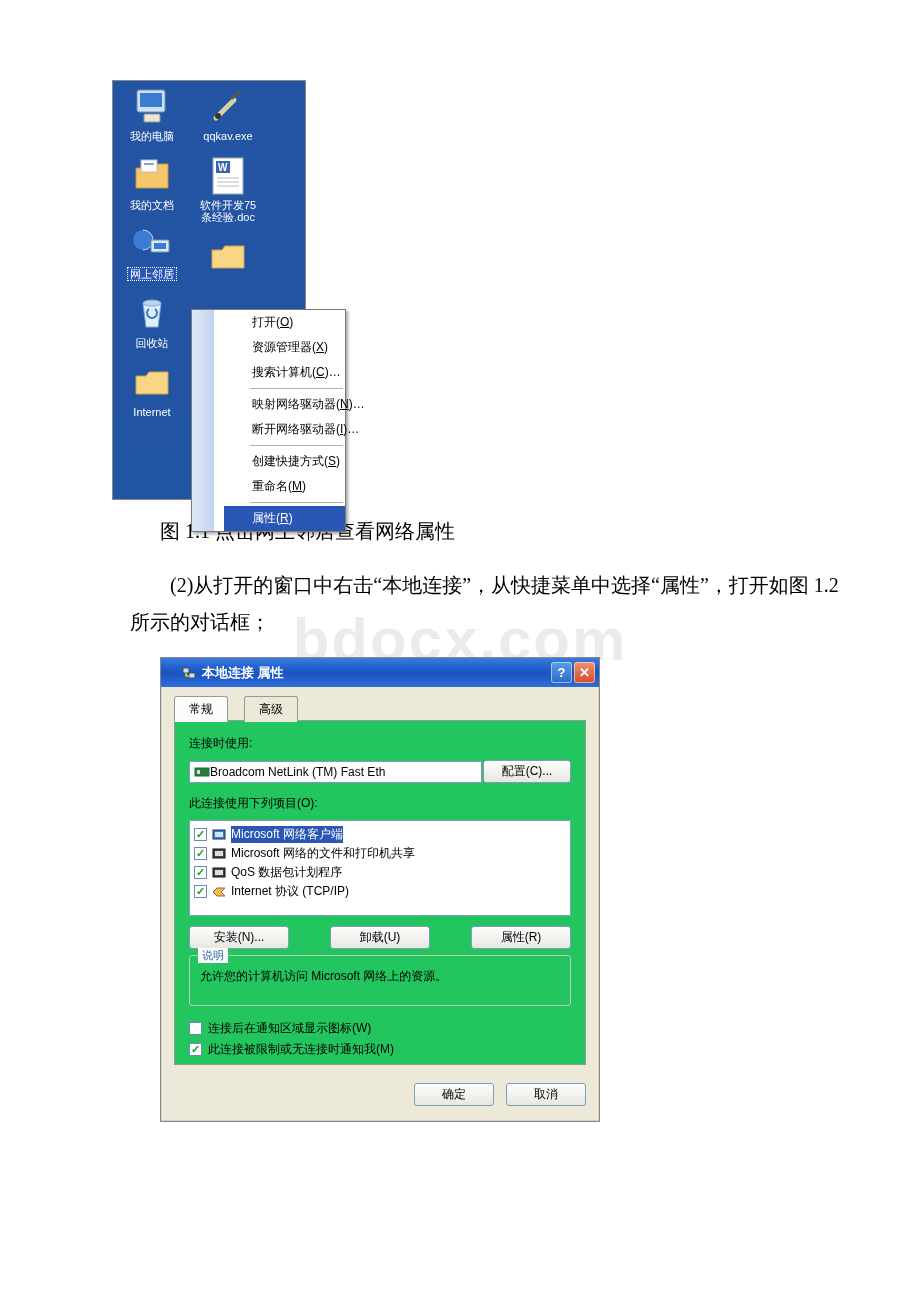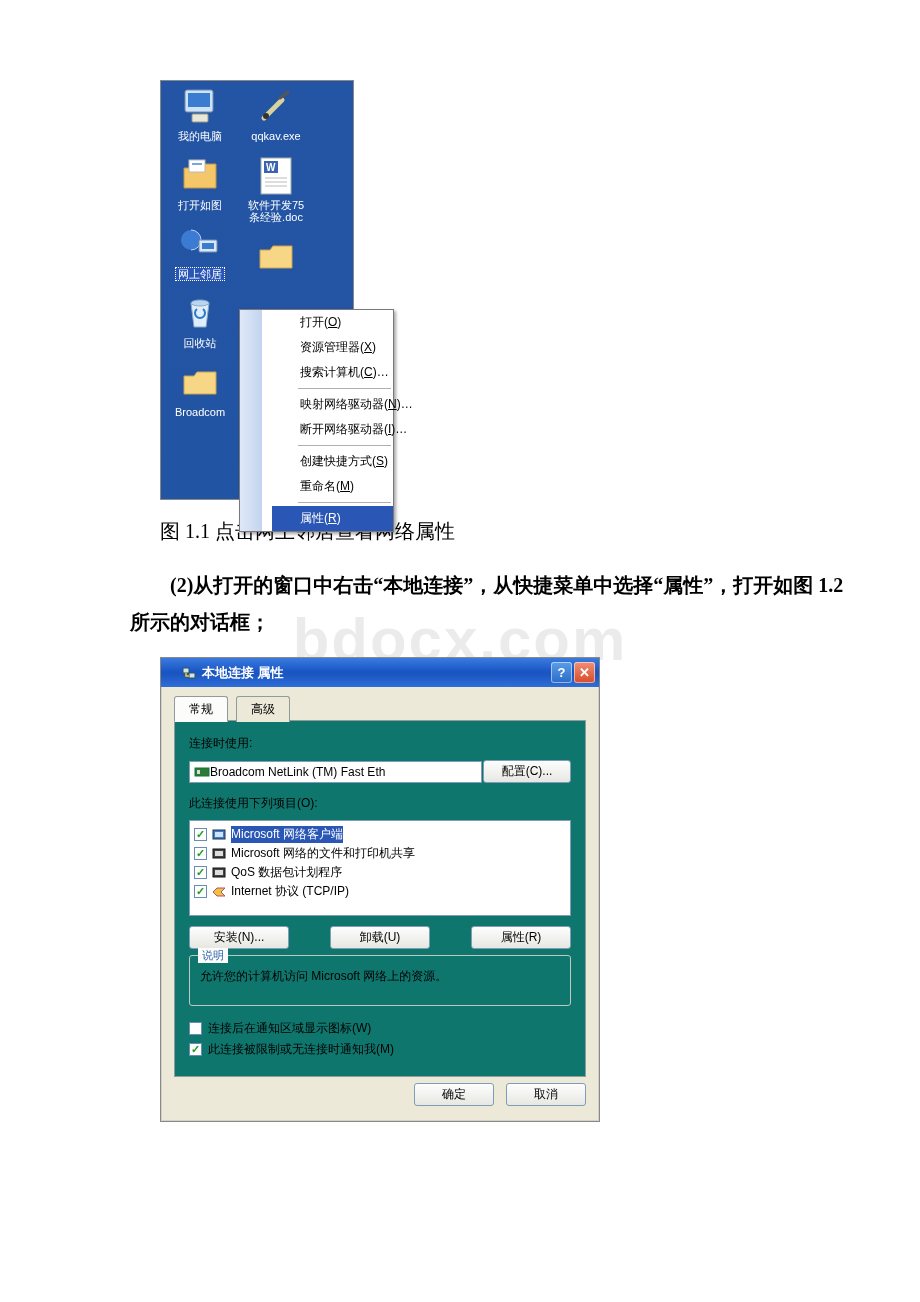--- a/index.html
+++ b/index.html
@@ -7,21 +7,21 @@
     background: #ffffff;
     font-family: "SimSun", "宋体", serif;
     width: 920px;
     padding: 80px 40px 60px 40px;
   }
   .page-content {
     width: 100%;
   }
   
   .desktop-shot {
-    margin-left: 120px;
+    margin-left: 72px;
     width: 194px;
     height: 420px;
     background: linear-gradient(180deg, #2455a4 0%, #2254a4 100%);
     border: 1px solid #888;
     position: relative;
     font-family: Tahoma, "宋体", sans-serif;
   }
   .desk-col { position: absolute; width: 70px; }
   .col-left { left: 4px; top: 6px; }
   .col-right { left: 80px; top: 6px; }
@@ -84,21 +84,20 @@
     margin: 18px 0 22px 120px;
     font-size: 20px;
   }
   .para {
     font-size: 20px;
     line-height: 1.85;
     text-indent: 2em;
     padding: 0 30px 0 90px;
     position: relative;
     z-index: 2;
-    font-weight: bold;
   }
   .watermark {
     position: absolute;
     top: 605px;
     left: 50%;
     transform: translateX(-50%);
     font-family: Arial, sans-serif;
     font-size: 60px;
     letter-spacing: 2px;
     color: rgba(0,0,0,0.08);
@@ -152,34 +151,34 @@
     display: flex;
     margin-bottom: -1px;
     font-size: 12px;
   }
   .tab {
     padding: 4px 14px 3px;
     border: 1px solid #919b9c;
     border-bottom: none;
     border-radius: 3px 3px 0 0;
     background: #ece9d8;
-    margin-right: 8px;
+    margin-right: 16px;
     position: relative;
     top: 1px;
     color: #000;
   }
   .tab.active {
     background: #fcfcfb;
     z-index: 2;
     border-bottom: 1px solid #fcfcfb;
   }
   .tabpage {
     border: 1px solid #919b9c;
-    background: #0f766e;
-    padding: 14px 14px 18px;
+    background: #22c55e;
+    padding: 14px 14px 6px;
     font-size: 12px;
     color: #000;
   }
   .row { margin-bottom: 8px; }
   .adapter-row {
     display: flex;
     align-items: center;
     gap: 1px;
     margin-bottom: 12px;
   }
@@ -261,21 +260,21 @@
     display: flex;
     align-items: center;
     gap: 6px;
     font-size: 12px;
     margin-top: 4px;
   }
   .dlg-footer {
     display: flex;
     justify-content: flex-end;
     gap: 12px;
-    padding-top: 6px;
+    padding-top: 18px;
   }
   .dlg-footer .btn { min-width: 80px; }
   .mini-ic { width:16px;height:16px;display:inline-flex;align-items:center;justify-content:center; }
 </style>
 </head>
 <body>
 
 <div class="page-content">
 
   <div class="desktop-shot">
@@ -294,21 +293,21 @@
       </div>
 
       <div class="dicon">
         <span class="ic">
           <svg width="40" height="36" viewBox="0 0 40 36">
             <path d="M4 10 L14 10 L17 6 L36 6 L36 30 L4 30 Z" fill="#f3c76a" stroke="#c4953a"></path>
             <rect x="9" y="2" width="16" height="12" fill="#fff" stroke="#bbb"></rect>
             <rect x="12" y="5" width="10" height="2" fill="#7aa7d6"></rect>
           </svg>
         </span>
-        <span class="lbl">打开如图</span>
+        <span class="lbl">我的文档</span>
       </div>
 
       <div class="dicon sel">
         <span class="ic">
           <svg width="42" height="38" viewBox="0 0 42 38">
             <circle cx="12" cy="14" r="10" fill="#3b7bd4"></circle>
             <path d="M12 4 A10 10 0 0 1 12 24" fill="none" stroke="#bcd6f2"></path>
             <rect x="20" y="14" width="18" height="12" rx="1" fill="#d9e6f5" stroke="#6d8db5"></rect>
             <rect x="23" y="17" width="12" height="6" fill="#3a7ccf"></rect>
           </svg>
@@ -326,21 +325,21 @@
         </span>
         <span class="lbl">回收站</span>
       </div>
 
       <div class="dicon">
         <span class="ic">
           <svg width="40" height="34" viewBox="0 0 40 34">
             <path d="M4 10 L14 10 L17 6 L36 6 L36 28 L4 28 Z" fill="#f7d786" stroke="#caa24a"></path>
           </svg>
         </span>
-        <span class="lbl">Broadcom</span>
+        <span class="lbl">Internet</span>
       </div>
     </div>
 
     <div class="desk-col col-right">
 
       <div class="dicon">
         <span class="ic">
           <svg width="40" height="38" viewBox="0 0 40 38">
             <line x1="8" y1="30" x2="26" y2="12" stroke="#d8d29c" stroke-width="5" stroke-linecap="round"></line>
             <line x1="24" y1="10" x2="32" y2="4" stroke="#555" stroke-width="3" stroke-linecap="round"></line>

